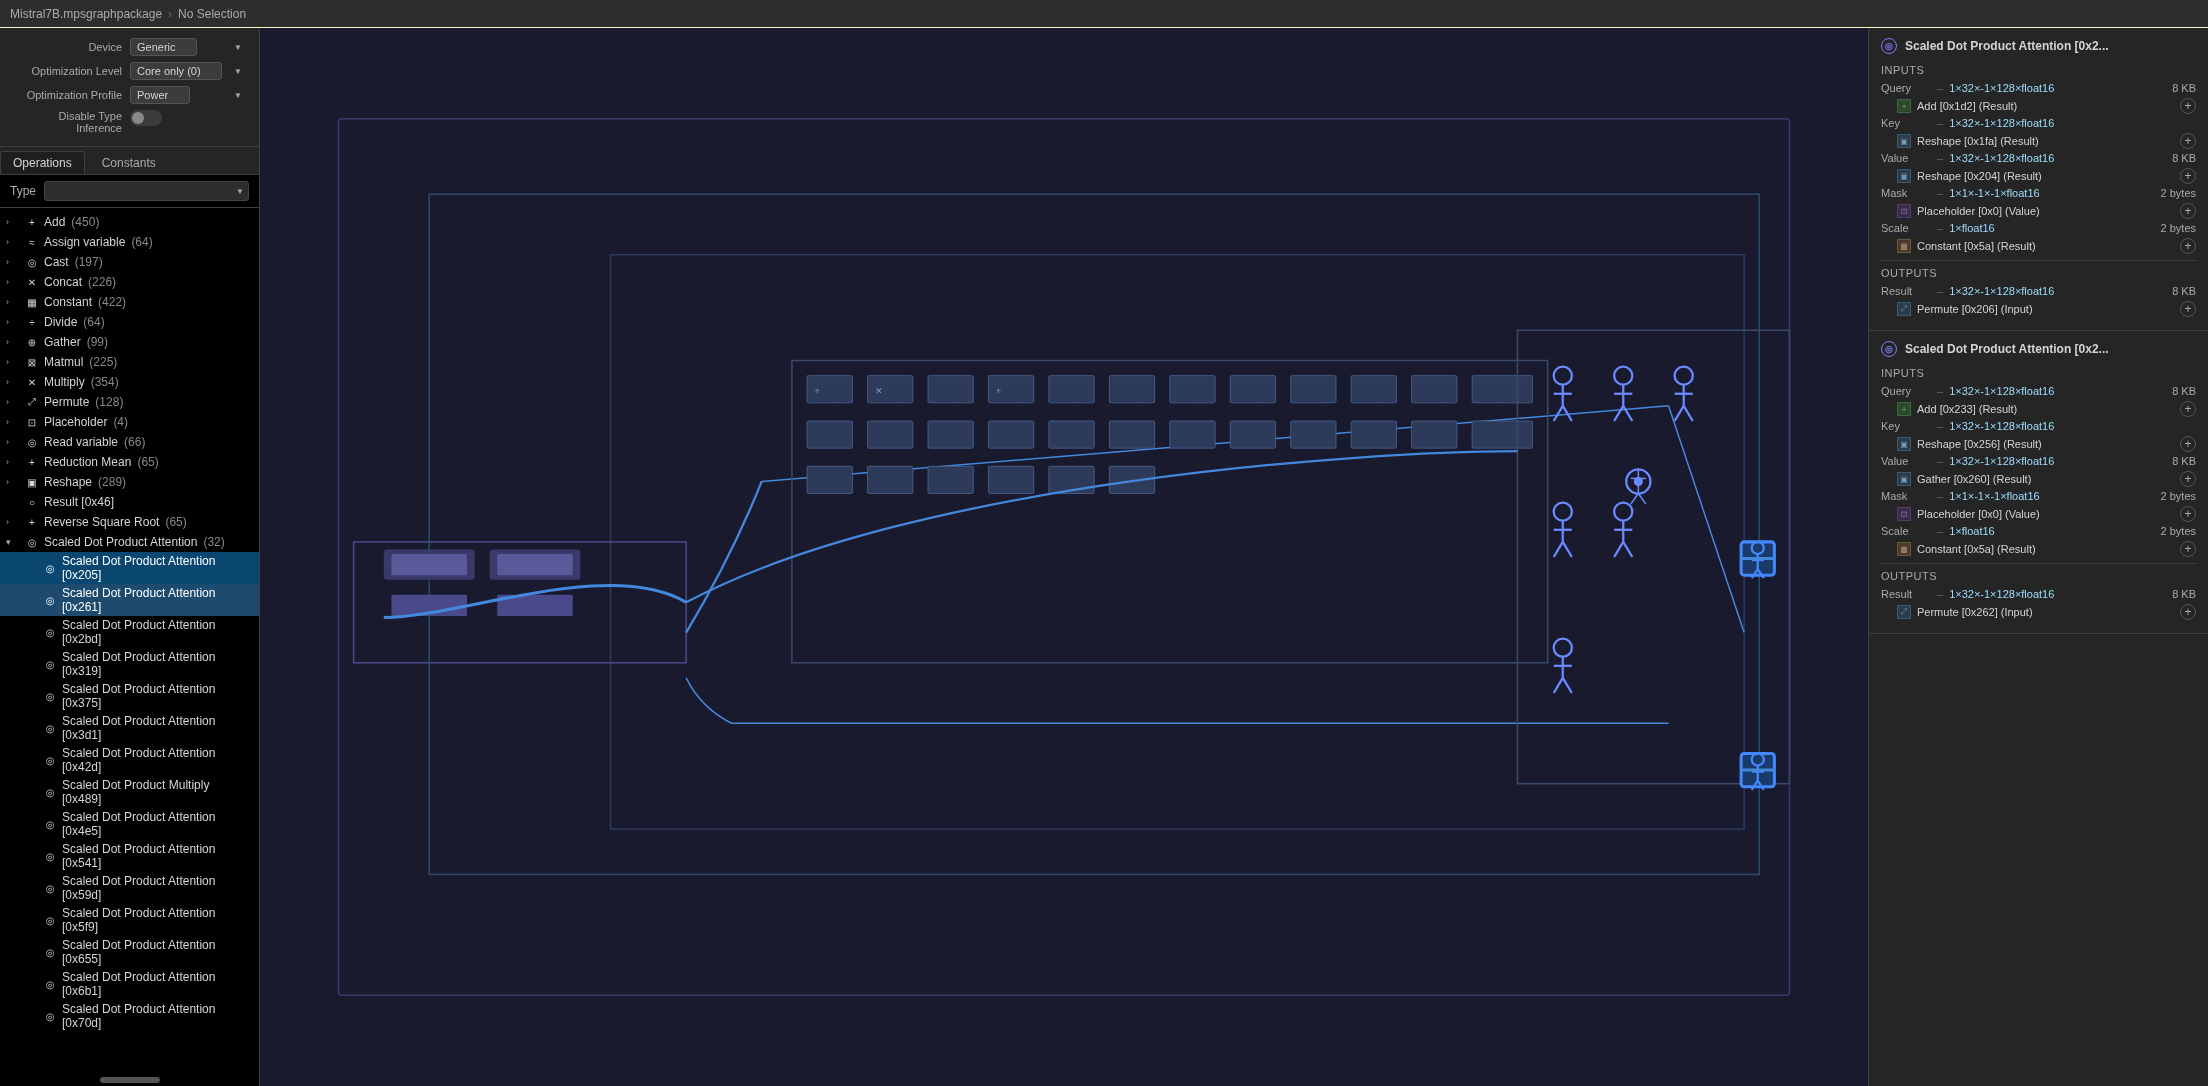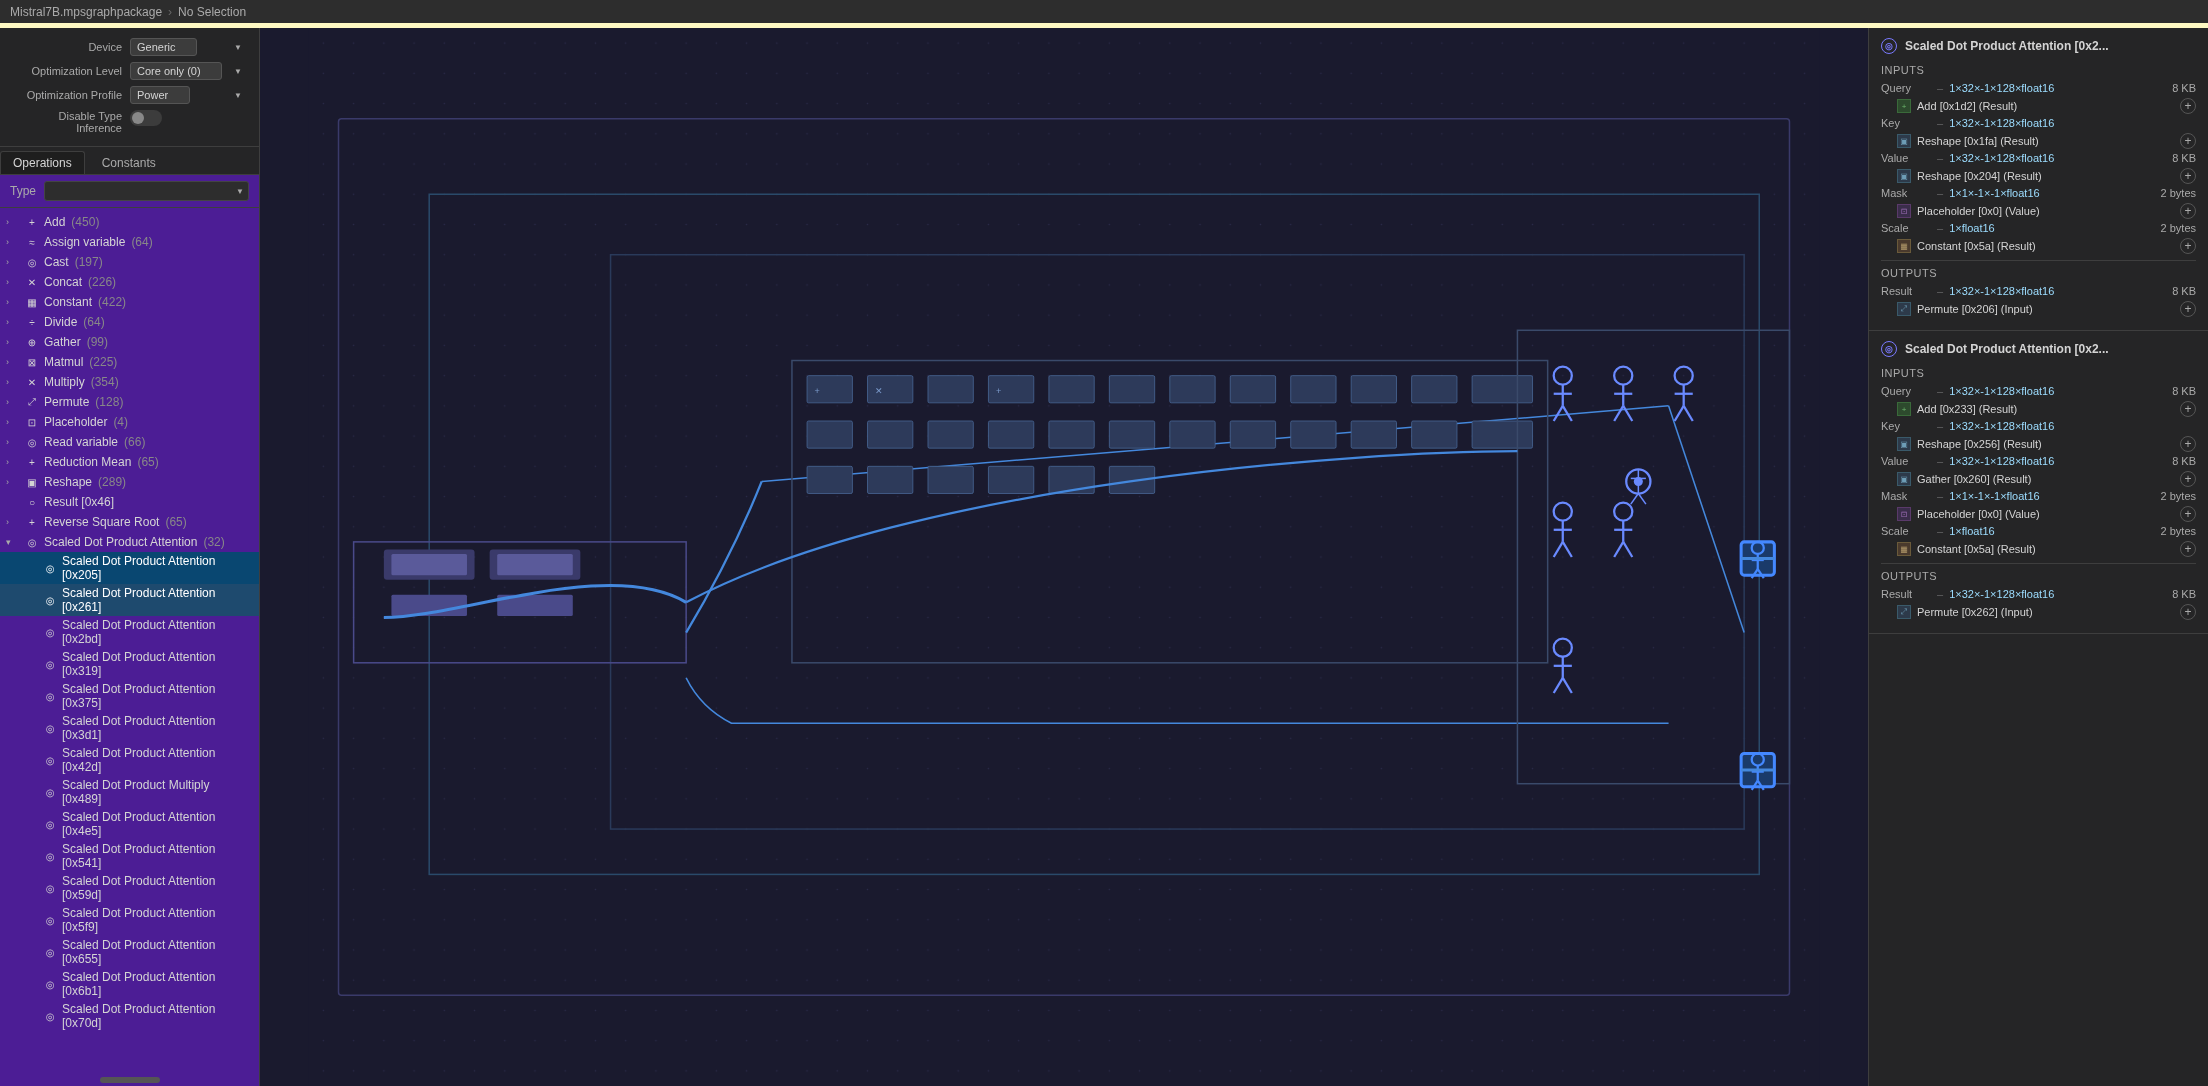--- a/index.html
+++ b/index.html
@@ -1,21 +1,21 @@
 <!DOCTYPE html>
 <html><head>
   <meta charset="utf-8">
   <style>
     * { box-sizing: border-box; margin: 0; padding: 0; }
     body { font-family: -apple-system, BlinkMacSystemFont, 'Segoe UI', sans-serif; font-size: 12px; background: #1e1e1e; color: #d4d4d4; display: flex; flex-direction: column; height: 100vh; overflow: hidden; }
 
     
     .breadcrumb-bar {
       background: #2d2d2d;
-      border-bottom: 5px solid #fef9c3;
+      border-bottom: 1px solid #fef9c3;
       padding: 4px 10px;
       display: flex;
       align-items: center;
       gap: 6px;
       font-size: 12px;
       color: #aaa;
       height: 28px;
       flex-shrink: 0;
     }
     .breadcrumb-bar .sep { color: #666; }
@@ -23,21 +23,21 @@
     
     .main-layout {
       display: flex;
       flex: 1;
       overflow: hidden;
     }
 
     
     .left-panel {
       width: 260px;
-      background: #4c1d95;
+      background: #000000;
       border-right: 1px solid #3e3e3e;
       display: flex;
       flex-direction: column;
       flex-shrink: 0;
       overflow: hidden;
     }
 
     
     .settings-section {
       padding: 10px 12px;

